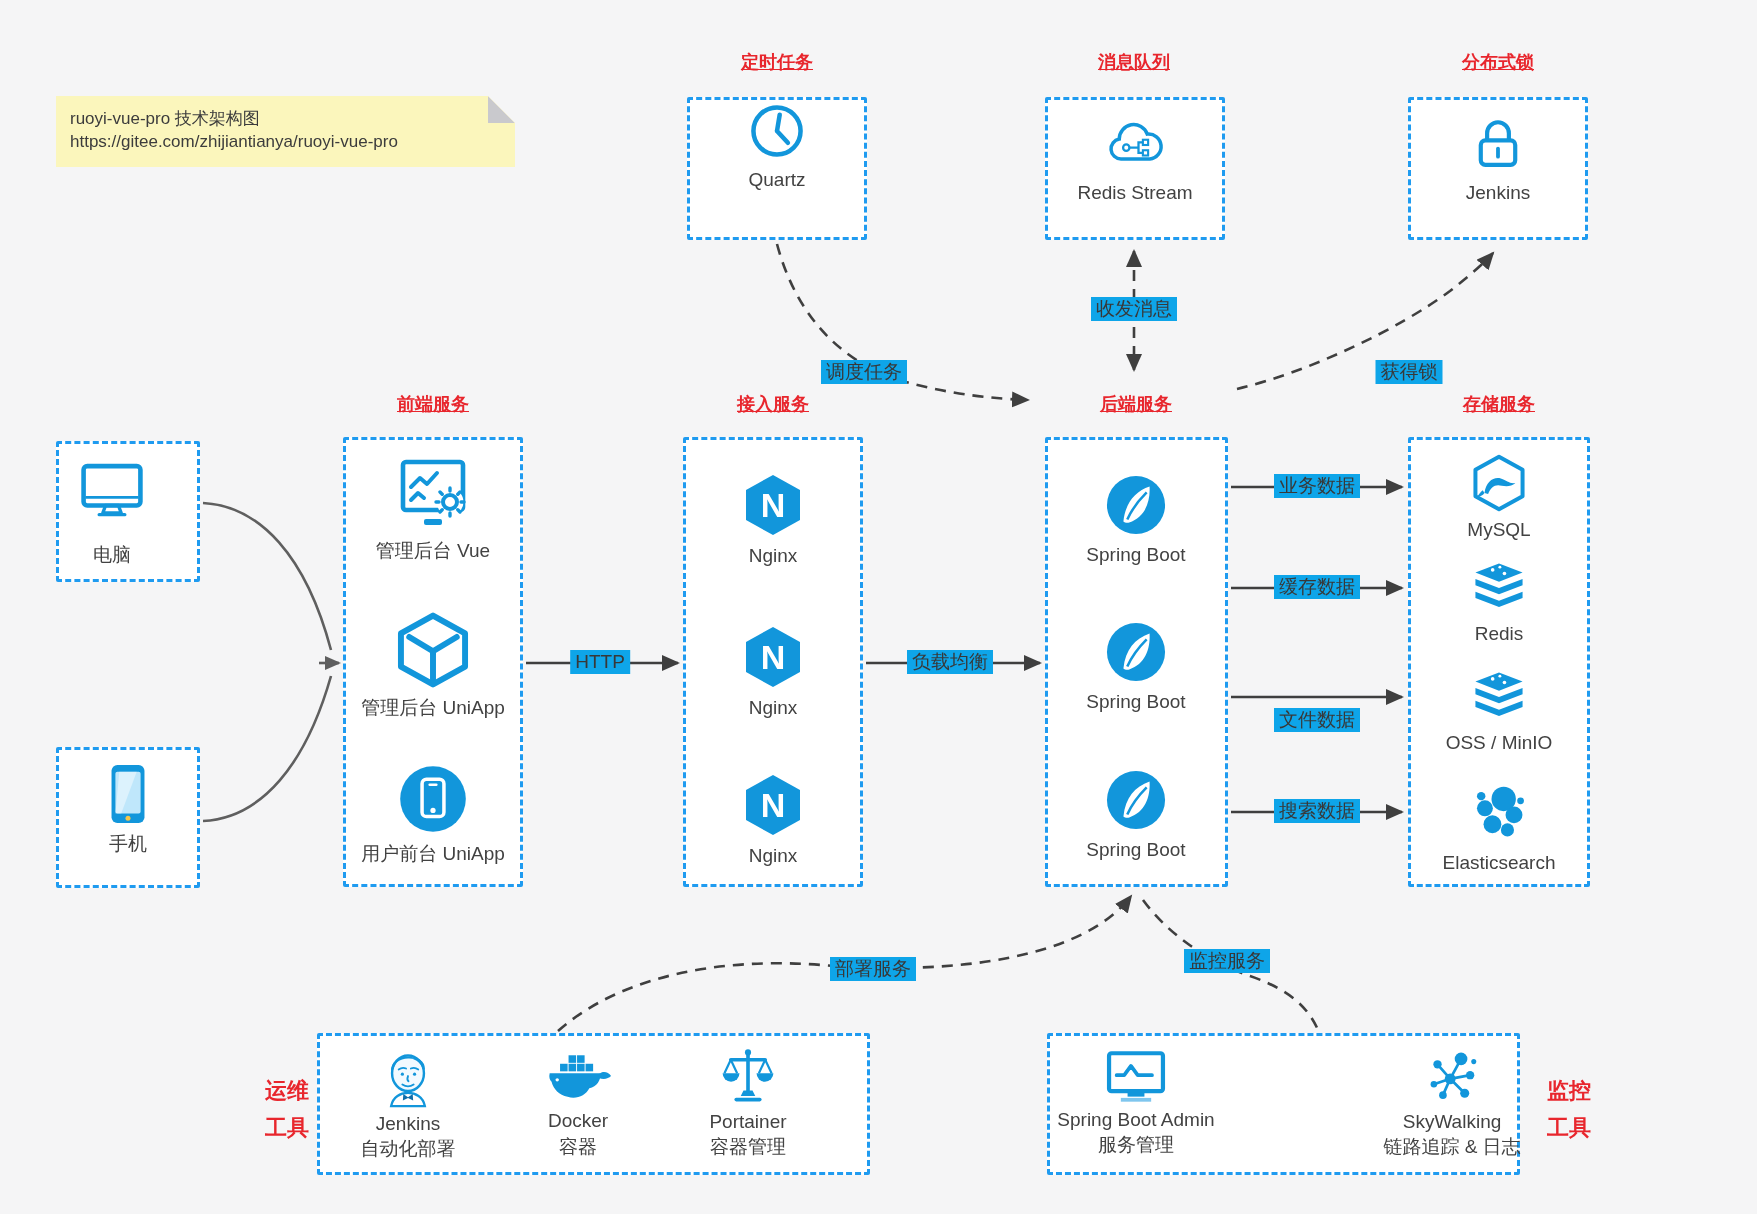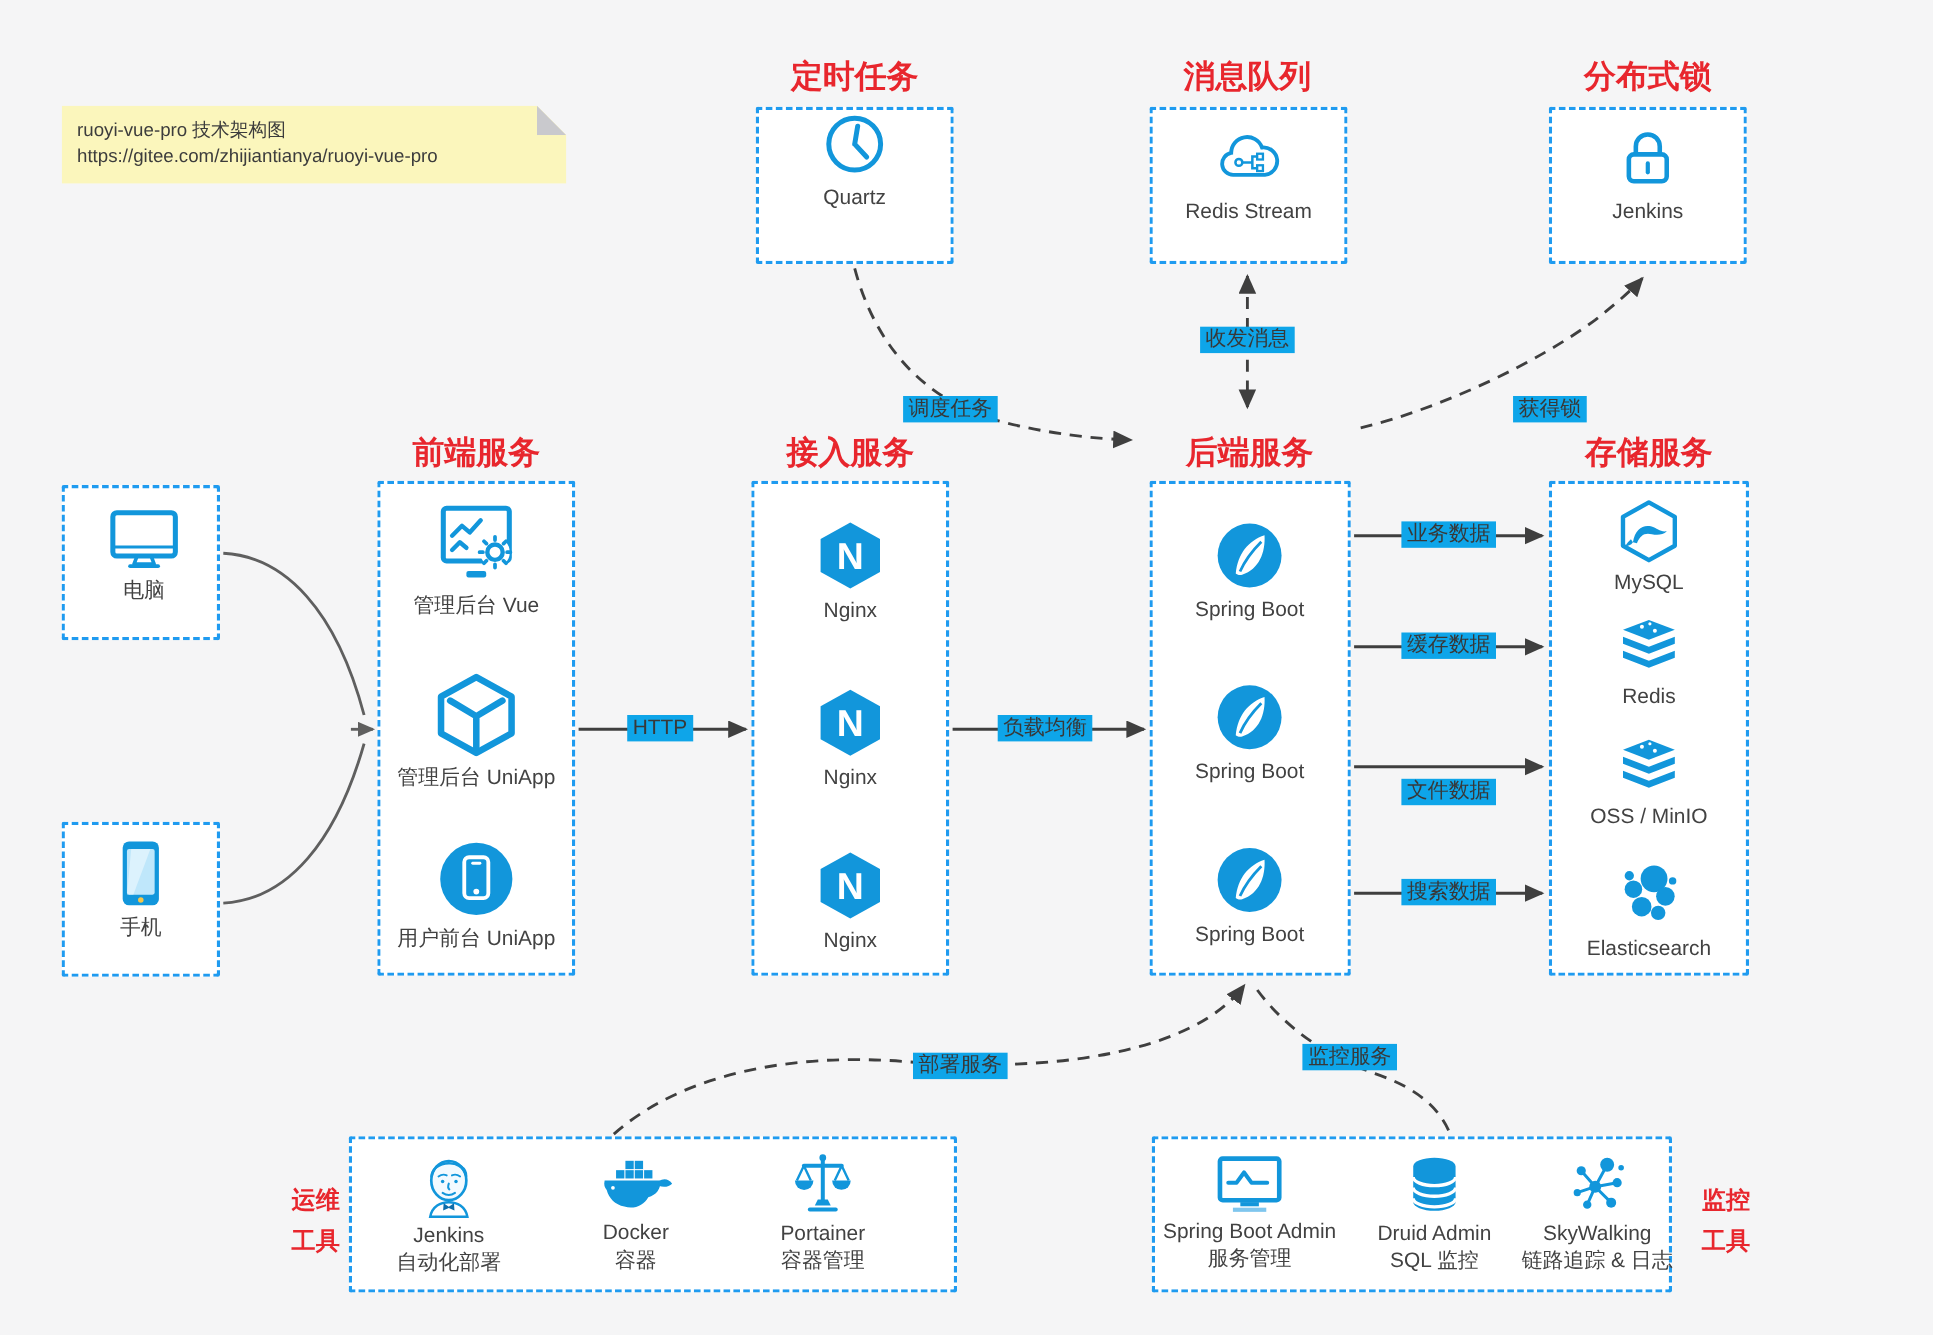--- a/index.html
+++ b/index.html
@@ -6,22 +6,22 @@
   .stage{
     position:relative;width:1757px;height:1214px;background:#f5f5f6;overflow:hidden;
     font-family:"Liberation Sans","DejaVu Sans",sans-serif;
   }
   .wires{position:absolute;left:0;top:0;z-index:2;pointer-events:none;}
   .panel{
     position:absolute;background:#ffffff;border:3px dashed #1f9bf0;border-radius:2px;
     box-sizing:border-box;z-index:1;
   }
   .col-title{
-    position:absolute;transform:translateX(-50%);font-size:29px;font-weight:bold;
-    color:#e8262d;white-space:nowrap;z-index:3;
+    position:absolute;transform:translateX(-50%);font-size:18px;font-weight:bold;
+    color:#e8262d;white-space:nowrap;z-index:3;text-decoration:underline;
   }
   .side-title{
     position:absolute;font-size:22px;font-weight:bold;color:#e8262d;line-height:37px;
     text-align:center;white-space:nowrap;z-index:3;
   }
   .item{
     position:absolute;display:flex;flex-direction:column;align-items:center;gap:9px;z-index:3;
   }
   .nlabel{font-size:19px;color:#424242;white-space:nowrap;line-height:22px;}
   .sublabel{font-size:19px;color:#424242;white-space:nowrap;line-height:22px;margin-top:-2px;}
@@ -106,21 +106,21 @@
   <div class="item" style="left:1408px;top:115px;width:180px">
     <svg width="58" height="58" viewBox="0 0 64 64">
       <path d="M20 28 v-8 a12 12 0 0 1 24 0 v8" fill="none" stroke="#1296db" stroke-width="4.6"></path>
       <rect x="13" y="28" width="38" height="27" rx="5" fill="none" stroke="#1296db" stroke-width="4.6"></rect>
       <path d="M32 37 v9" stroke="#1296db" stroke-width="4.2" stroke-linecap="round"></path>
     </svg>
     <div class="nlabel">Jenkins</div>
   </div>
 
   <div class="panel" style="left:56px;top:441px;width:144px;height:141px"></div>
-  <div class="item" style="left:59px;top:458px;width:144px;gap:7px">
+  <div class="item" style="left:40px;top:458px;width:144px;gap:24px">
     <svg width="66" height="62" viewBox="0 0 72 66">
       <rect x="5" y="8" width="62" height="43" rx="4" fill="none" stroke="#1296db" stroke-width="5"></rect>
       <path d="M7 42 H65" stroke="#1296db" stroke-width="3"></path>
       <path d="M29 51 h14 l3 8 h-20 z" fill="none" stroke="#1296db" stroke-width="3.6" stroke-linejoin="round"></path>
       <path d="M22 61 h28" stroke="#1296db" stroke-width="3.6" stroke-linecap="round"></path>
     </svg>
     <div class="nlabel">电脑</div>
   </div>
 
   <div class="panel" style="left:56px;top:747px;width:144px;height:141px"></div>
@@ -336,30 +336,20 @@
     <svg width="64" height="56" viewBox="0 0 76 64">
       <rect x="6" y="5" width="64" height="45" rx="3" fill="none" stroke="#1296db" stroke-width="5"></rect>
       <path d="M15 31 h9 l8 -11 l8 11 h17" fill="none" stroke="#1296db" stroke-width="4.4" stroke-linecap="round" stroke-linejoin="round"></path>
       <rect x="28" y="52" width="20" height="4.5" fill="#1296db"></rect>
       <rect x="20" y="58" width="36" height="4.5" fill="#7fc6ee"></rect>
     </svg>
     <div class="nlabel">Spring Boot Admin</div>
     <div class="sublabel">服务管理</div>
   </div>
 
-  <div class="item" style="left:1219px;top:1048px;width:170px;gap:5px">
-    <svg width="56" height="58" viewBox="0 0 64 64">
-      <path d="M10 13 a22 9 0 0 1 44 0 V50 a22 9 0 0 1 -44 0 Z" fill="#1296db"></path>
-      <path d="M10 24 a22 9 0 0 0 44 0" fill="none" stroke="#ffffff" stroke-width="3.4"></path>
-      <path d="M10 35 a22 9 0 0 0 44 0" fill="none" stroke="#ffffff" stroke-width="3.4"></path>
-      <path d="M10 46 a22 9 0 0 0 44 0" fill="none" stroke="#ffffff" stroke-width="3.4"></path>
-    </svg>
-    <div class="nlabel">Druid Admin</div>
-    <div class="sublabel">SQL 监控</div>
-  </div>
 
   <div class="item" style="left:1367px;top:1048px;width:170px;gap:5px">
     <svg width="58" height="58" viewBox="0 0 64 64">
       <g stroke="#1296db" stroke-width="3">
         <path d="M30 34 L42 12 M30 34 L52 30 M30 34 L46 50 M30 34 L22 52 M30 34 L12 40 M30 34 L16 18"></path>
       </g>
       <circle cx="30" cy="34" r="6" fill="#1296db"></circle>
       <circle cx="42" cy="12" r="7" fill="#1296db"></circle>
       <circle cx="52" cy="30" r="4.6" fill="#1296db"></circle>
       <circle cx="46" cy="50" r="5" fill="#1296db"></circle>

